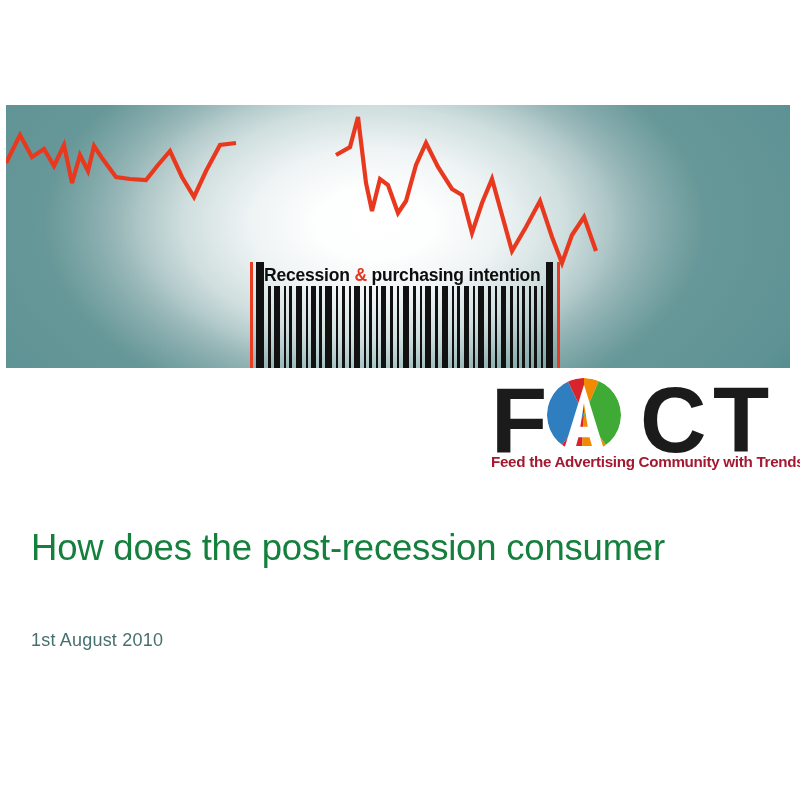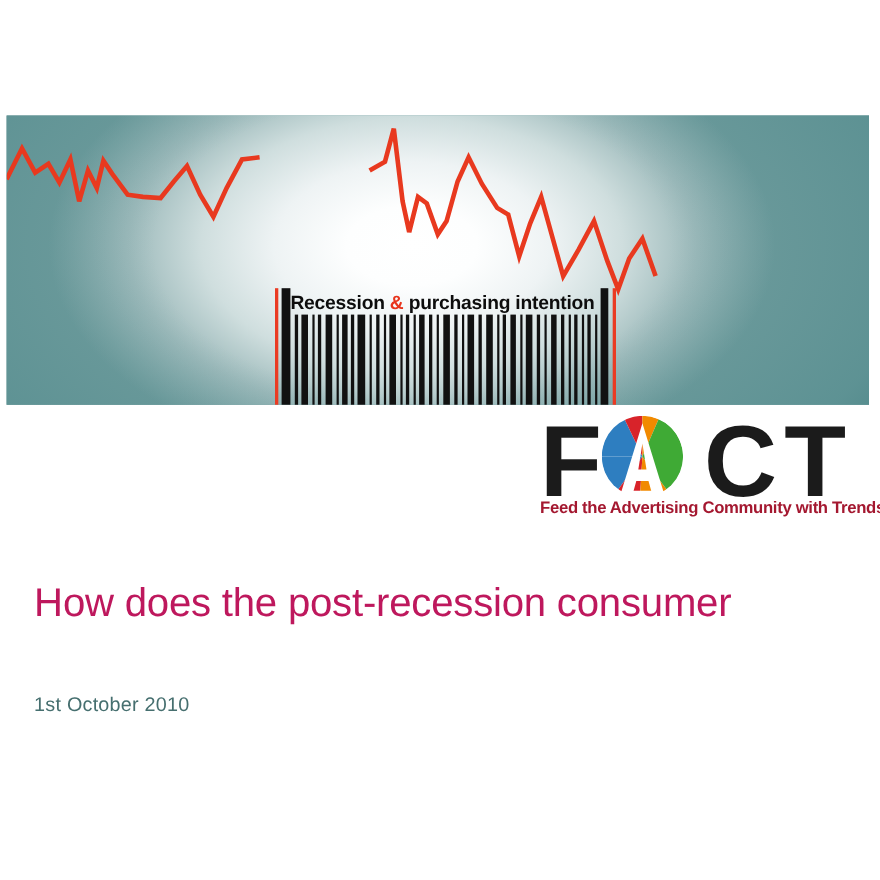--- a/index.html
+++ b/index.html
@@ -145,21 +145,21 @@
 
   
   #headline {
     position: absolute;
     left: 31px;
     top: 524px;
     width: 740px;
     font-family: "Liberation Sans", sans-serif;
     font-size: 36.5px;
     line-height: 48px;
-    color: #be185d;
+    color: #15803d;
     font-weight: normal;
     letter-spacing: -0.2px;
   }
   #headline .line { display: block; white-space: nowrap; }
   #date {
     position: absolute;
     left: 31px;
     top: 630px;
     font-family: "Liberation Sans", sans-serif;
     font-size: 18px;
@@ -270,15 +270,15 @@
         </g>
       </svg>
     </div>
     <div id="fact-tagline">Feed the Advertising Community with Trends</div>
   </div>
 
   <div id="headline">
     <span class="line">How does the post-recession consumer</span>
   </div>
 
-  <div id="date">1st October 2010</div>
+  <div id="date">1st August 2010</div>
 
 </div>
 
 </body></html>

